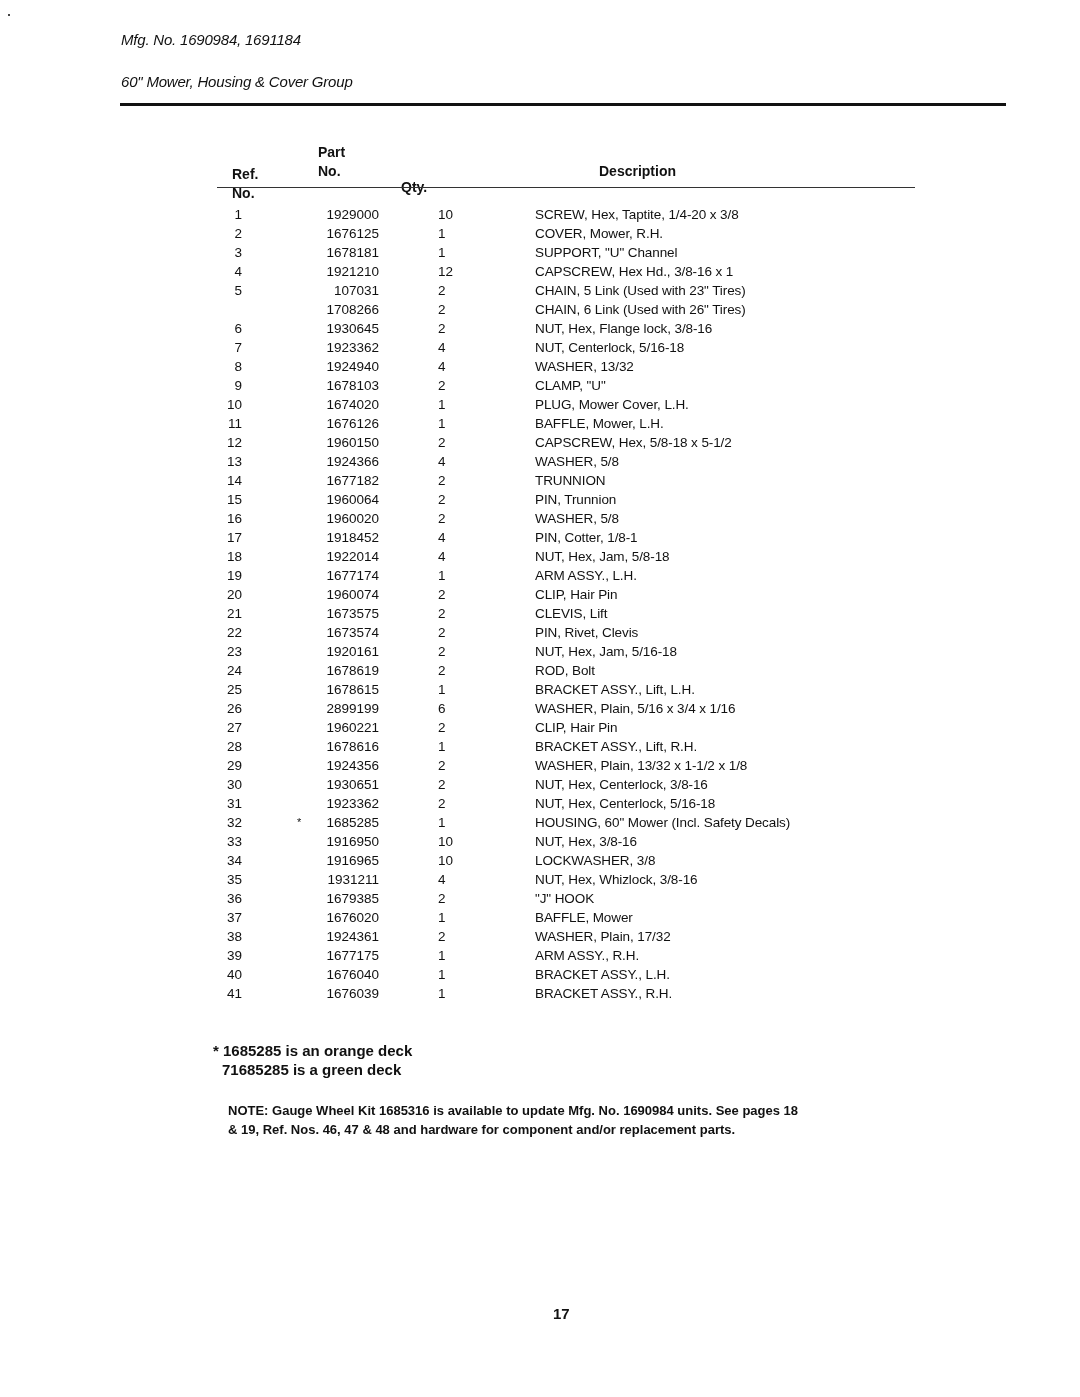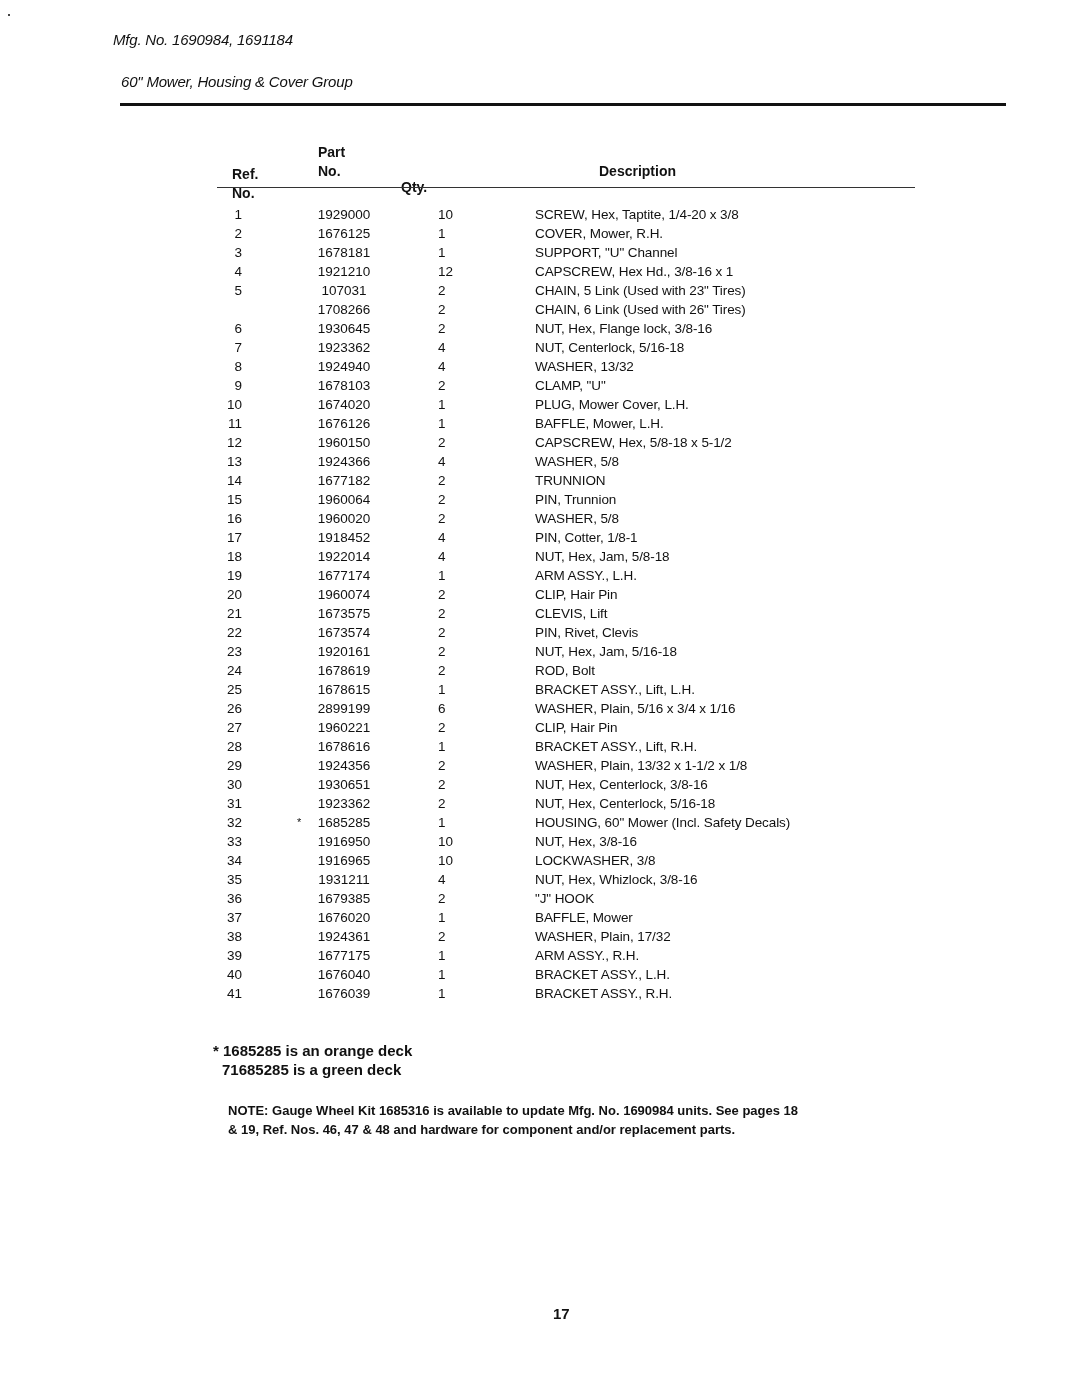--- a/index.html
+++ b/index.html
@@ -18,21 +18,21 @@
     .dot-mark {
       position: absolute;
       left: 8px;
       top: 14px;
       width: 2px;
       height: 2px;
       background: #444;
     }
     .mfg-line {
       position: absolute;
-      left: 113px;
+      left: 121px;
       top: 31px;
       font-size: 15px;
       font-style: italic;
       letter-spacing: -0.2px;
     }
     .group-title {
       position: absolute;
       left: 121px;
       top: 73px;
       font-size: 15px;
@@ -81,21 +81,21 @@
     .row .ref {
       position: absolute;
       left: 0;
       width: 25px;
       text-align: right;
     }
     .row .part {
       position: absolute;
       left: 92px;
       width: 70px;
-      text-align: center;
+      text-align: right;
     }
     .row .part-star {
       position: absolute;
       left: 80px;
       font-size: 11px;
     }
     .row .qty {
       position: absolute;
       left: 221px;
     }

